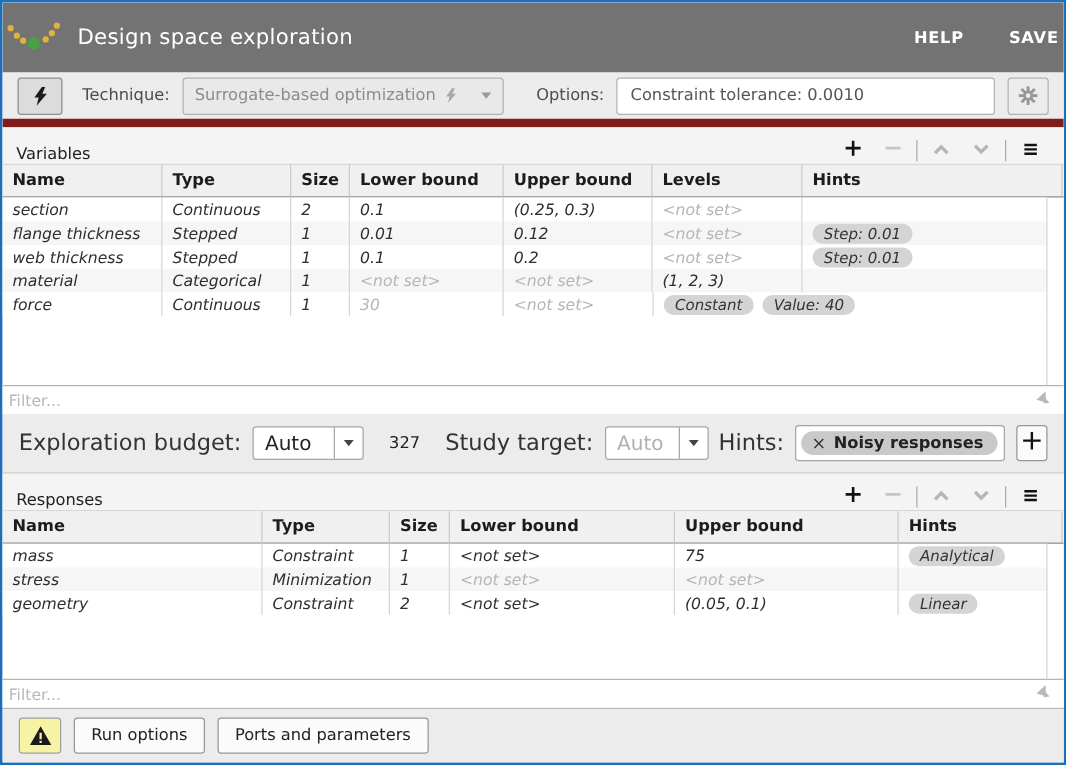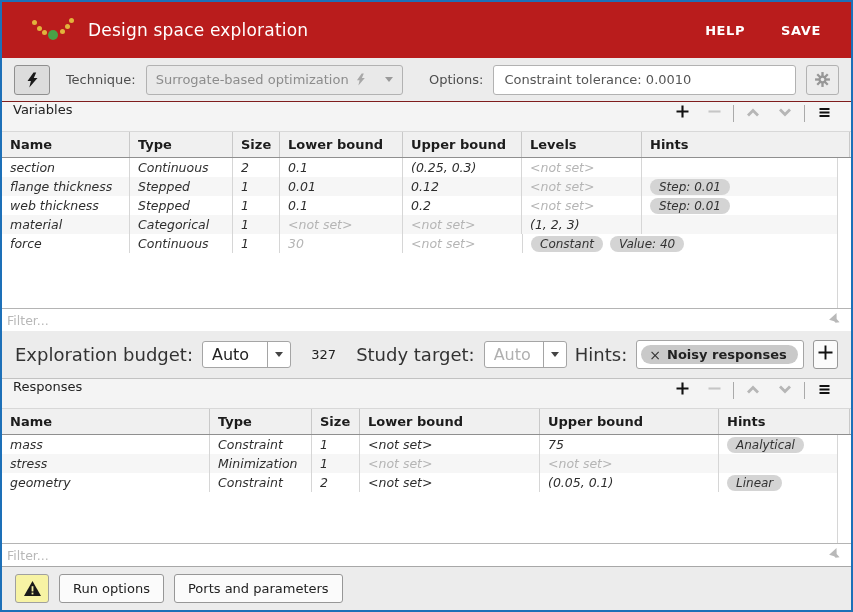--- a/index.html
+++ b/index.html
@@ -1,45 +1,45 @@
 <!DOCTYPE html>
 <html><head>
 <meta charset="utf-8">
 <style>
   html,body{margin:0;padding:0;background:#fff;}
   *{box-sizing:border-box;}
   body{width:853px;height:612px;font-family:"DejaVu Sans","Liberation Sans",sans-serif;}
   .window{width:853px;height:612px;border:2px solid #1d70b8;display:flex;flex-direction:column;background:#fff;overflow:hidden;}
 
   
-  .app-header{height:56px;background:#b91c1c;display:flex;align-items:center;padding:0 30px;flex:0 0 auto;}
+  .app-header{height:56px;background:#737373;display:flex;align-items:center;padding:0 4px;flex:0 0 auto;}
   .logo{position:relative;width:42px;height:28px;flex:0 0 auto;}
   .logo .dot{position:absolute;border-radius:50%;}
   .logo .y{width:5px;height:5px;background:#e2b33c;}
   .logo .g{width:10px;height:10px;background:#49a147;}
   .app-title{color:#ffffff;font-size:17px;margin-left:14px;letter-spacing:.2px;}
   .hdr-actions{margin-left:auto;display:flex;align-items:center;}
   .hdr-btn{color:#ffffff;font-size:13px;font-weight:700;letter-spacing:.6px;margin-left:36px;cursor:pointer;}
 
   
-  .tech-bar{height:44px;background:#ececec;border-bottom:1px solid #7f1d1d;display:flex;align-items:center;padding:0 12px;flex:0 0 auto;}
+  .tech-bar{height:44px;background:#ececec;border-bottom:7px solid #7f1d1d;display:flex;align-items:center;padding:0 12px;flex:0 0 auto;}
   .tool-btn{width:38px;height:30px;border:1px solid #8f8f8f;border-radius:3px;background:#dcdcdc;display:flex;align-items:center;justify-content:center;}
   .bar-label{font-size:13px;color:#4d4d4d;margin:0 10px 0 16px;}
   .tech-select{width:272px;height:30px;border:1px solid #b2b2b2;border-radius:3px;background:#e9e9e9;display:flex;align-items:center;padding:0 9px;}
   .tech-select .txt{font-size:13px;color:#8c8c8c;white-space:nowrap;}
   .tech-select .bolt{margin-left:6px;display:flex;}
   .arrow-down{width:0;height:0;border-left:4px solid transparent;border-right:4px solid transparent;border-top:5px solid #9a9a9a;margin-left:auto;}
   .options-input{width:320px;height:30px;border:1px solid #b2b2b2;border-radius:3px;background:#ffffff;font-family:"DejaVu Sans",sans-serif;font-size:13px;color:#555;padding:0 10px;outline:none;}
   .gear-btn{width:35px;height:30px;border:1px solid #b2b2b2;border-radius:3px;background:#ececec;display:flex;align-items:center;justify-content:center;margin-left:10px;}
 
   
   .panel{display:flex;flex-direction:column;flex:0 0 auto;background:#fff;position:relative;}
   .panel.vars{height:229px;}
   .panel.resps{height:187px;}
-  .sec-head{height:30px;background:#f4f4f4;border-bottom:1px solid #d8d8d8;display:flex;align-items:flex-start;padding:0 11px;flex:0 0 auto;}
+  .sec-head{height:30px;background:#f4f4f4;border-bottom:1px solid #d8d8d8;display:flex;align-items:flex-end;padding:0 11px;flex:0 0 auto;}
   .sec-title{font-size:13px;color:#222;}
   .sec-toolbar{margin-left:auto;display:flex;align-items:center;}
   .tb-btn{width:32px;height:22px;display:flex;align-items:center;justify-content:center;cursor:pointer;}
   .tb-sep{width:1px;height:17px;background:#aaaaaa;margin:0 3px;}
 
   .t-head{height:26px;display:flex;align-items:stretch;background:#f0f0f0;border-bottom:1px solid #8f8f8f;padding-right:1px;flex:0 0 auto;}
   .t-hcell{padding:0 8px;border-right:1px solid #c9c9c9;display:flex;align-items:center;font-size:13px;font-weight:700;color:#1c1c1c;white-space:nowrap;overflow:hidden;}
   .t-rows{flex:0 0 auto;display:flex;flex-direction:column;padding-right:13px;}
   .t-row{height:19px;display:flex;align-items:stretch;background:#ffffff;font-style:italic;}
   .t-row.alt{background:#f6f6f6;}

